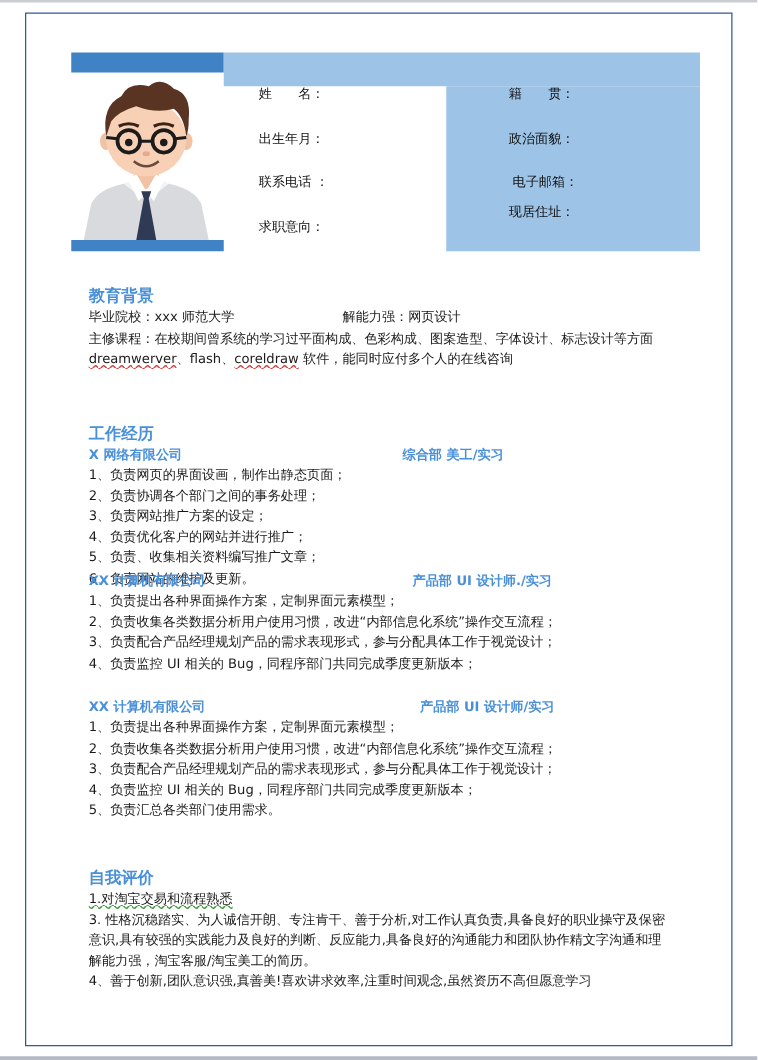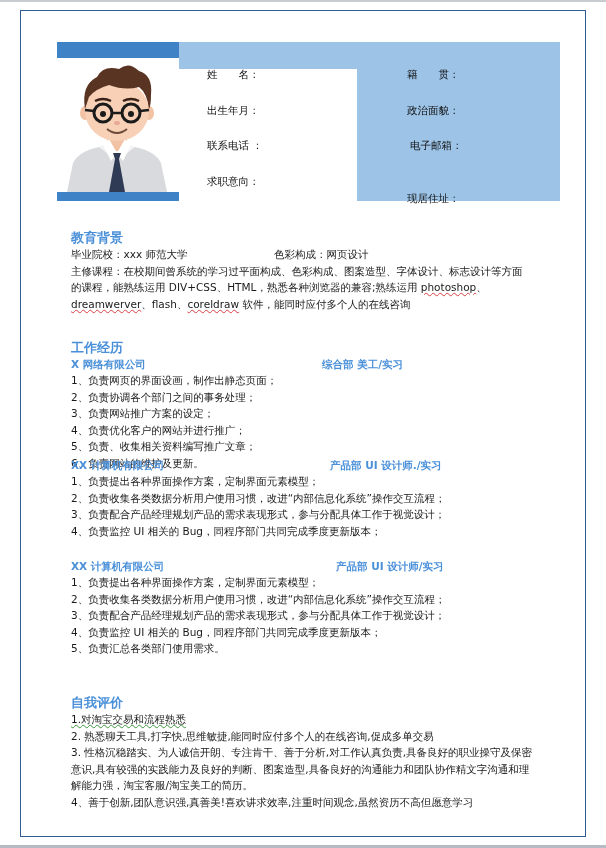--- a/index.html
+++ b/index.html
@@ -76,30 +76,29 @@
   </svg>
 
   <div class="field" style="left:186px; top:57px;"><span>姓　　名：</span></div>
   <div class="field" style="left:186px; top:93px;"><span>出生年月：</span></div>
   <div class="field" style="left:186px; top:128px;"><span>联系电话 ：</span></div>
   <div class="field" style="left:186px; top:164px;"><span>求职意向：</span></div>
 
   <div class="field" style="left:386px; top:57px;text-align:center;"><span>籍　　贯：</span></div>
   <div class="field" style="left:386px; top:93px;"><span>政治面貌：</span></div>
   <div class="field" style="left:389px; top:128px;"><span>电子邮箱：</span></div>
-  <div class="field" style="left:386px; top:181px;"><span>现居住址：</span></div>
+  <div class="field" style="left:386px; top:152px;"><span>现居住址：</span></div>
 
   <div class="content" style="top:194px;">
     <div class="sec-title">教育背景</div>
     <div class="line" style="position:relative; height:16.6px;">
       <span>毕业院校：xxx 师范大学</span>
-      <span style="position:absolute; left:203px;">色彩构成：网页设计</span>
+      <span style="position:absolute; left:203px;">解能力强：网页设计</span>
     </div>
     <div class="line">主修课程：在校期间曾系统的学习过平面构成、色彩构成、图案造型、字体设计、标志设计等方面</div>
-    <div class="line"><span>的课程，能熟练运用 DIV+CSS、HTML，熟悉各种浏览器的兼容;熟练运用 </span><span class="squig">photoshop</span><span>、</span></div>
     <div class="line"><span class="squig">dreamwerver</span><span>、flash、</span><span class="squig">coreldraw</span><span> 软件，能同时应付多个人的在线咨询</span></div>
   </div>
 
   <div class="content" style="top:304px;">
     <div class="sec-title">工作经历</div>
 
     <div class="company-row">
       <span>X 网络有限公司</span>
       <span class="right" style="left:251px;">综合部  美工/实习</span>
     </div>
@@ -130,22 +129,21 @@
     <div class="line">1、负责提出各种界面操作方案，定制界面元素模型；</div>
     <div class="line">2、负责收集各类数据分析用户使用习惯，改进“内部信息化系统”操作交互流程；</div>
     <div class="line">3、负责配合产品经理规划产品的需求表现形式，参与分配具体工作于视觉设计；</div>
     <div class="line">4、负责监控 UI 相关的 Bug，同程序部门共同完成季度更新版本；</div>
     <div class="line">5、负责汇总各类部门使用需求。</div>
   </div>
 
   <div class="content" style="top:659px;">
     <div class="sec-title">自我评价</div>
     <div class="line"><span class="squig-g">1.对淘宝交易和流程熟悉</span></div>
-    <div class="line">2. 熟悉聊天工具,打字快,思维敏捷,能同时应付多个人的在线咨询,促成多单交易</div>
     <div class="line">3. 性格沉稳踏实、为人诚信开朗、专注肯干、善于分析,对工作认真负责,具备良好的职业操守及保密</div>
-    <div class="line">意识,具有较强的实践能力及良好的判断、图案造型,具备良好的沟通能力和团队协作精文字沟通和理</div>
+    <div class="line">意识,具有较强的实践能力及良好的判断、反应能力,具备良好的沟通能力和团队协作精文字沟通和理</div>
     <div class="line">解能力强，淘宝客服/淘宝美工的简历。</div>
     <div class="line">4、善于创新,团队意识强,真善美!喜欢讲求效率,注重时间观念,虽然资历不高但愿意学习</div>
   </div>
 
 </div>
 
 <div class="bottomline"></div>
 
 </body></html>

